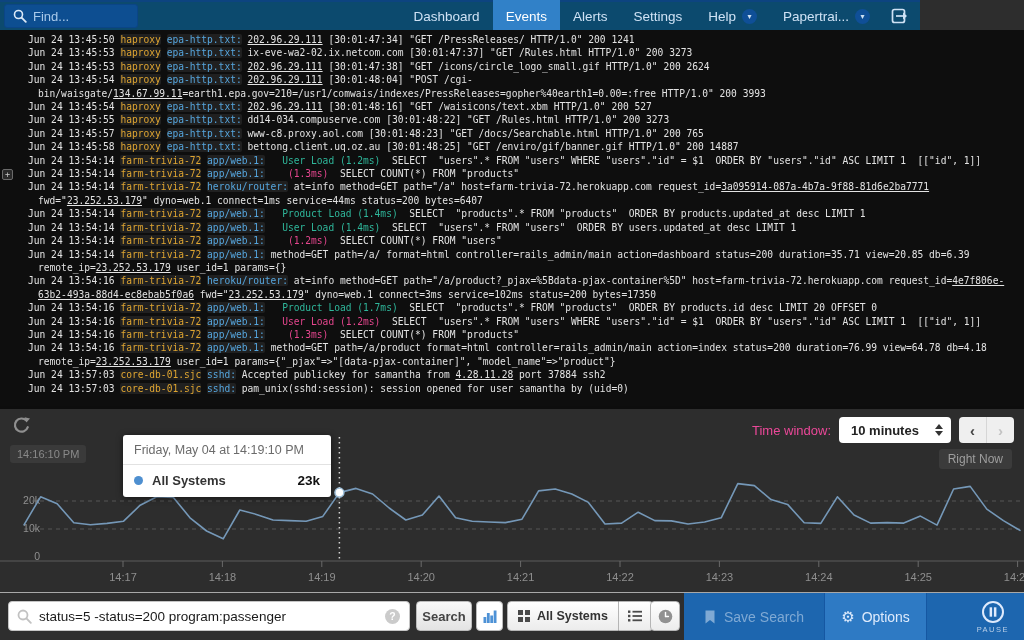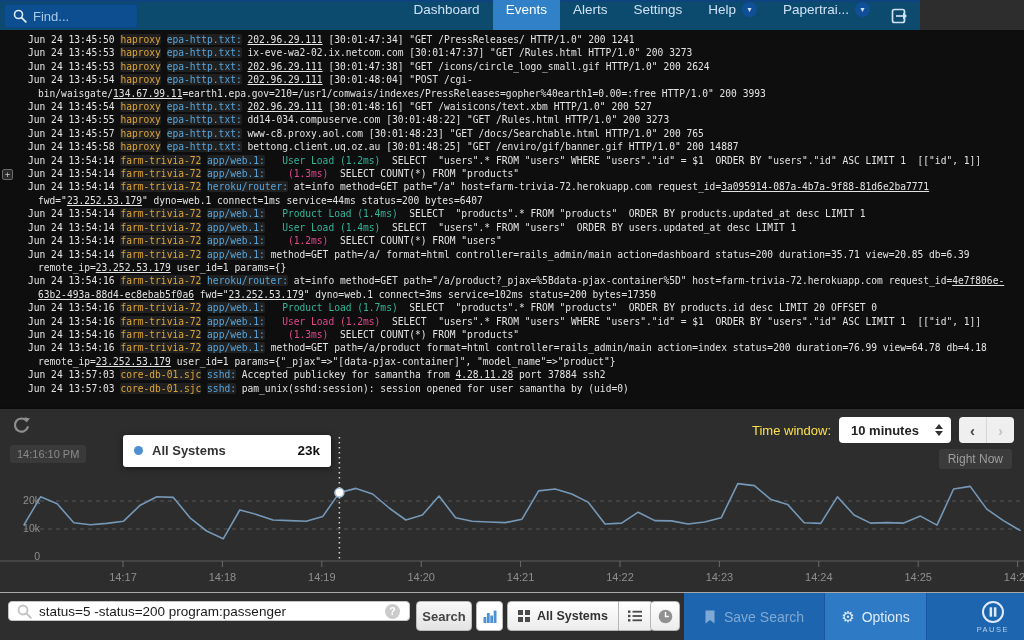--- a/index.html
+++ b/index.html
@@ -7,21 +7,21 @@
        font-family:"Liberation Sans",sans-serif;}
   
   .topnav{position:absolute;top:0;left:0;width:920px;height:30px;background:#0c4a6e;
           border-top:2px solid #0d4480;box-sizing:border-box;display:flex;align-items:center;}
   .find-box{margin-left:4px;width:132px;height:22px;background:#0d4e91;border:1px solid #0b4586;
             border-radius:3px;display:flex;align-items:center;}
   .find-box svg{margin:0 6px 0 8px;flex:none;}
   .find-input{background:transparent;border:none;outline:none;color:#e8f1fa;font-size:13px;width:88px;padding:0;}
   .find-input::placeholder{color:#a9c9ea;}
   .nav-items{margin-left:auto;display:flex;align-items:center;height:100%;}
-  .nav-item{display:flex;height:100%;padding:3px 13px;color:#cfe2f5;
+  .nav-item{display:flex;align-items:center;height:100%;padding:3px 13px;color:#cfe2f5;
             font-size:13.5px;cursor:pointer;white-space:nowrap;}
   .nav-item.active{background:#3181c8;color:#fff;}
   .chev{width:15px;height:15px;border-radius:50%;background:#0f4f97;color:#cde0f2;font-size:8px;
         display:flex;align-items:center;justify-content:center;margin-left:6px;flex:none;}
   .logout{display:flex;align-items:center;padding:0 12px 0 8px;height:100%;}
   
   .logview{position:absolute;top:30px;left:0;width:1024px;height:376px;background:#0e0e0e;
            font-family:"DejaVu Sans Mono",monospace;font-size:9.6px;line-height:13.4px;
            color:#e3e3e3;overflow:hidden;padding-top:3px;box-sizing:border-box;}
   .ll{position:relative;padding-left:38px;padding-right:3px;text-indent:-10px;
@@ -40,38 +40,38 @@
   .refresh-btn{position:absolute;left:12px;top:7px;width:20px;height:20px;cursor:pointer;}
   .time-badge{position:absolute;left:10px;top:36px;background:#3a3a3a;color:#8a8a8a;font-size:11px;
               padding:3px 7px;border-radius:3px;}
   .tooltip{position:absolute;left:123px;top:26px;width:208px;background:#fff;border-radius:3px;
            box-shadow:0 1px 6px rgba(0,0,0,.55);z-index:5;}
   .tt-title{font-size:12.5px;color:#6b6b6b;padding:8px 11px 7px;border-bottom:1px solid #e2e2e2;}
   .tt-row{display:flex;align-items:center;padding:8px 11px 9px;font-size:13px;color:#333;font-weight:bold;}
   .tt-dot{width:9px;height:9px;border-radius:50%;background:#4e8fd0;margin-right:9px;flex:none;}
   .tt-val{margin-left:auto;font-weight:bold;color:#111;font-size:13.5px;}
   .tw-row{position:absolute;top:8px;right:10px;display:flex;align-items:center;gap:8px;}
-  .tw-label{font-size:13px;color:#fde047;}
+  .tw-label{font-size:13px;color:#ec4899;}
   .tw-select{background:#fff;border-radius:4px;height:26px;display:flex;align-items:center;
              padding:0 8px 0 12px;font-size:13px;font-weight:bold;color:#222;width:92px;
              justify-content:space-between;cursor:pointer;}
   .ud{display:flex;flex-direction:column;gap:2px;margin-left:6px;}
   .ud .up{width:0;height:0;border-left:4px solid transparent;border-right:4px solid transparent;border-bottom:5px solid #333;}
   .ud .dn{width:0;height:0;border-left:4px solid transparent;border-right:4px solid transparent;border-top:5px solid #333;}
   .pager{display:flex;border-radius:4px;overflow:hidden;height:26px;}
   .pg-btn{width:27px;display:flex;align-items:center;justify-content:center;background:#efefef;
           font-size:15px;font-weight:bold;cursor:pointer;}
   .pg-prev{color:#444;border-right:1px solid #d6d6d6;}
   .pg-next{color:#c3c3c3;}
   .right-now{position:absolute;top:40px;right:12px;background:#3b3b3b;color:#9e9e9e;font-size:12px;
              padding:3px 9px;border-radius:3px;cursor:pointer;}
   
   .bottombar{position:absolute;top:592px;left:0;width:1024px;height:48px;background:#2e2e2e;
              border-top:1px solid #a8a8a8;box-sizing:border-box;}
-  .query-wrap{position:absolute;left:8px;top:8px;width:402px;height:20px;background:#fff;
+  .query-wrap{position:absolute;left:8px;top:8px;width:402px;height:30px;background:#fff;
               border:1px solid #c5c5c5;border-radius:4px;display:flex;align-items:center;box-sizing:border-box;}
   .query-wrap svg{margin:0 7px 0 8px;flex:none;}
   .query-input{flex:1;border:none;outline:none;font-size:13.5px;color:#1a1a1a;
                font-family:"Liberation Sans",sans-serif;padding:0;}
   .help-circle{width:15px;height:15px;border-radius:50%;background:#cbcbcb;color:#fff;font-size:10.5px;
                font-weight:bold;display:flex;align-items:center;justify-content:center;margin:0 9px;flex:none;cursor:pointer;}
   .search-btn{position:absolute;left:416px;top:8px;width:56px;height:30px;background:linear-gradient(#f8f8f8,#e3e3e3);
               border:1px solid #bbb;border-radius:4px;font-weight:bold;font-size:13px;color:#444;
               display:flex;align-items:center;justify-content:center;box-sizing:border-box;cursor:pointer;}
   .graph-btn{position:absolute;left:476px;top:8px;width:27px;height:30px;background:#fff;border:1px solid #bbb;
@@ -197,20 +197,21 @@
   <div class="refresh-btn">
     <svg width="19" height="19" viewBox="0 0 19 19">
       <path d="M15.8 11.2 A6.6 6.6 0 1 1 14.4 4.6" fill="none" stroke="#8f8f8f" stroke-width="2.2" stroke-linecap="round"></path>
       <polygon points="12.6,1.2 18,2.6 14.3,6.6" fill="#8f8f8f"></polygon>
     </svg>
   </div>
 
   <div class="time-badge">14:16:10 PM</div>
 
   <div class="tooltip">
+    <div class="tt-title">Friday, May 04 at 14:19:10 PM</div>
     <div class="tt-row">
       <span class="tt-dot"></span>
       <span>All Systems</span>
       <span class="tt-val">23k</span>
     </div>
   </div>
 
   <div class="tw-row">
     <span class="tw-label">Time window:</span>
     <div class="tw-select">

